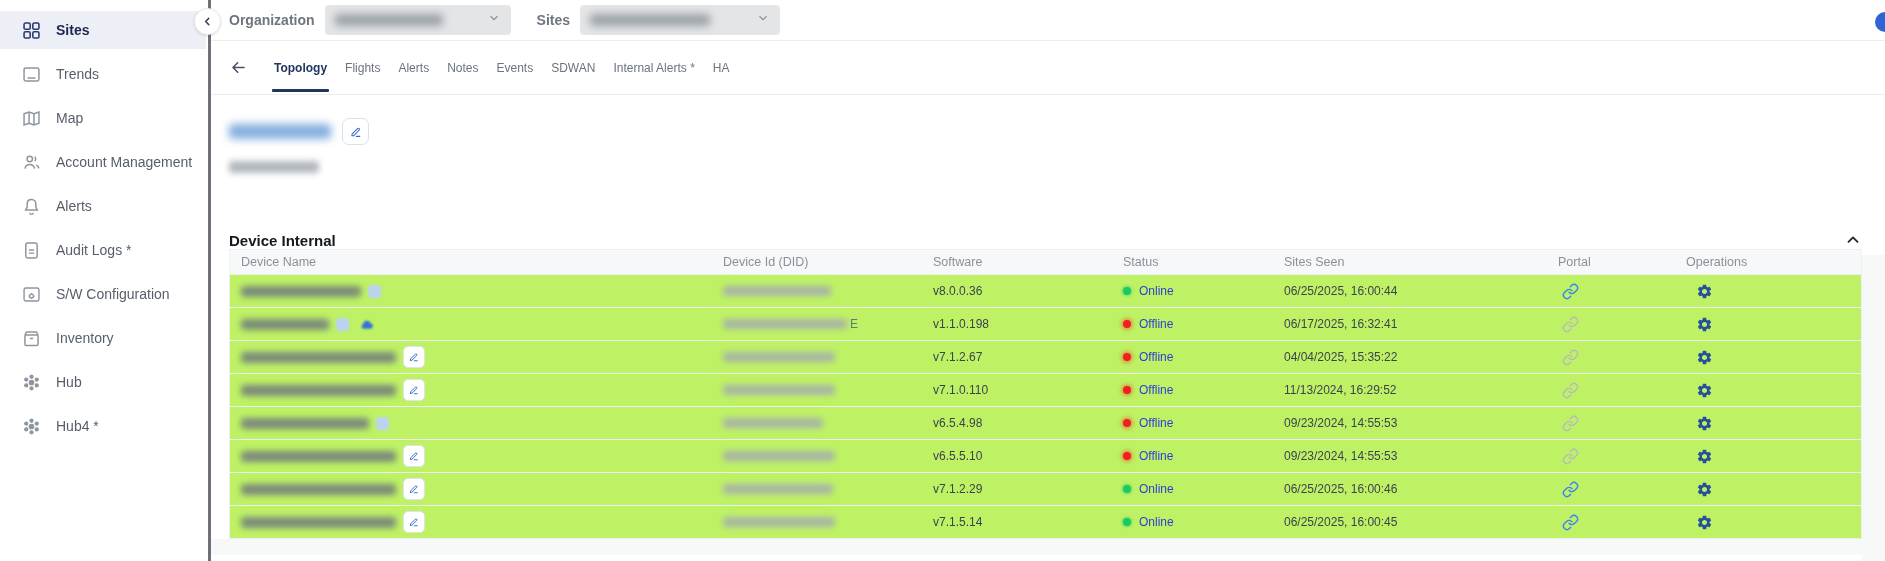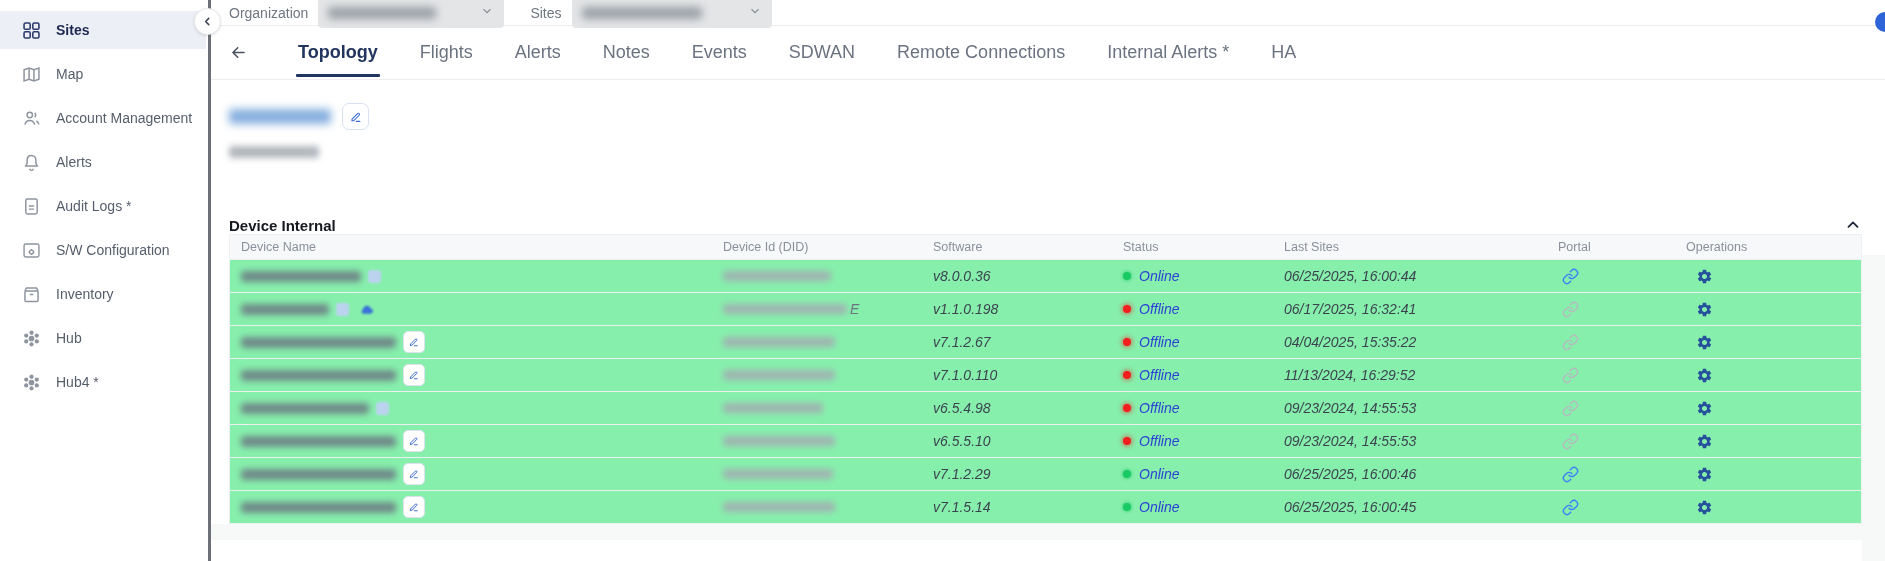--- a/index.html
+++ b/index.html
@@ -15,35 +15,35 @@
   .nav-item.active { background:#edeff6; height:38px; margin:3px 0; color:#1c2752; font-weight:700; }
   .nav-item.active .nav-icon { color:#2b3a6b; }
   .scrollstrip { position:absolute; left:208px; top:0; width:3px; height:561px; background:#6d7177; z-index:3; }
   .collapse-btn { position:absolute; left:194px; top:8px; width:27px; height:27px; border-radius:50%;
                   background:#fff; border:1px solid #e7e8ea; box-shadow:0 1px 3px rgba(0,0,0,.12);
                   display:flex; align-items:center; justify-content:center; color:#3a4150; z-index:4; cursor:pointer; }
 
   
   .main { position:absolute; left:211px; top:0; width:1674px; height:561px; background:#fff; }
 
-  .topbar { position:relative; height:26px; border-bottom:1px solid #ededee; display:flex; align-items:center;
-            padding-left:18px; }
+  .topbar { position:relative; height:41px; border-bottom:1px solid #ededee; display:flex; align-items:center;
+            padding-left:18px;font-weight:bold; }
   .bar-label { color:#6f7680; font-size:14px; margin-right:10px; }
   .select { height:30px; background:#e4e5e7; border-radius:4px; display:flex; align-items:center;
             padding:0 10px; cursor:pointer; justify-content:space-between; }
   .select.org { width:186px; margin-right:26px; }
   .select.site { width:200px; }
   .select .chev { color:#8a9097; }
   .edge-frag { position:absolute; right:-10px; top:12px; width:20px; height:20px; border-radius:50%;
                background:#2f63d8; cursor:pointer; }
 
   .tabbar { height:54px; border-bottom:1px solid #ededee; display:flex; align-items:center;
             padding-left:18px; gap:18px; }
   .back-arrow { color:#4a5260; margin-right:8px; cursor:pointer; display:flex; }
-  .tab { position:relative; height:100%; display:flex; align-items:center; color:#6b7280; font-size:18px; cursor:pointer; white-space:nowrap;margin-left:24px; }
+  .tab { position:relative; height:100%; display:flex; align-items:center; color:#6b7280; font-size:12px; cursor:pointer; white-space:nowrap; }
   .tab.active { color:#22355e; font-weight:700; }
   .tab.active:after { content:''; position:absolute; left:-2px; right:-2px; bottom:2px; height:3px;
                       background:#22355e; border-radius:1px; }
 
   .content { padding:0 23px 0 18px; position:relative; }
 
   
   .blob { display:inline-block; border-radius:3px; filter:blur(3px); }
   .blob-blue  { background:#85aede; height:15px; filter:blur(4px); }
   .blob-dark  { background:#6a7180; height:11px; opacity:.8; }
@@ -57,21 +57,21 @@
 
   .section-head { margin-top:58px; display:flex; justify-content:space-between; align-items:center; }
   .section-head h2 { font-size:15px; font-weight:700; color:#15181e; }
   .collapse-section { background:none; border:none; color:#1f2937; cursor:pointer; display:flex; }
 
   .table { border-left:1px solid #eef0f2; border-right:1px solid #eef0f2; }
   .thead, .trow { display:grid; grid-template-columns:493px 210px 190px 161px 274px 128px 1fr; align-items:center; }
   .thead { height:26px; background:#f7f8fa; border-top:1px solid #eceef0; border-bottom:1px solid #eceef0;
            color:#8a909b; font-size:12.5px; }
   .thead > div:first-child { padding-left:11px; }
-  .trow { height:33px; border-bottom:1px solid #edeff1; font-size:14px; color:#3c4350; background:#86efac;font-style:italic; }
+  .trow { height:33px; border-bottom:1px solid #edeff1; font-size:12px; color:#3c4350; background:#bef264; }
   .name-cell { display:flex; align-items:center; gap:7px; padding-left:11px; }
   .did-cell  { display:flex; align-items:center; gap:3px; color:#6b7280; }
   .edit-btn-sm { width:22px; height:22px; border-radius:5px; border:1px solid #dde3ee; background:#fff;
                  display:flex; align-items:center; justify-content:center; color:#3668cf; cursor:pointer; }
   .info-chip { width:13px; height:13px; border-radius:3px; background:#bcd3f0; filter:blur(1.2px); }
   .cloud-ic { color:#3a70d8; filter:blur(.8px); display:flex; }
   .status-cell { display:flex; align-items:center; gap:8px; color:#2b3fd6; }
   .dot { width:8px; height:8px; border-radius:50%; }
   .online  .dot { background:#18c964; box-shadow:0 0 3px 1px rgba(24,201,100,.55); }
   .offline .dot { background:#f31f1f; box-shadow:0 0 4px 1.5px rgba(243,31,31,.5); }
@@ -94,20 +94,29 @@
             <rect x="13.5" y="3.5" width="7" height="7" rx="1.5"></rect>
             <rect x="3.5" y="13.5" width="7" height="7" rx="1.5"></rect>
             <rect x="13.5" y="13.5" width="7" height="7" rx="1.5"></rect>
           </svg>
         </span>
       <span>Sites</span>
     </div>
     <div class="nav-item">
       <span class="nav-icon">
           <svg viewBox="0 0 24 24" width="21" height="21" fill="none" stroke="currentColor" stroke-width="1.7">
+            <rect x="3.5" y="4.5" width="17" height="15" rx="2"></rect>
+            <path d="M7.5 16h9"></path>
+          </svg>
+        </span>
+      <span>Trends</span>
+    </div>
+    <div class="nav-item">
+      <span class="nav-icon">
+          <svg viewBox="0 0 24 24" width="21" height="21" fill="none" stroke="currentColor" stroke-width="1.7">
             <path d="M3.5 6.5l5.7-2 5.6 2 5.7-2v13l-5.7 2-5.6-2-5.7 2v-13z"></path>
             <path d="M9.2 4.5v13M14.8 6.5v13"></path>
           </svg>
         </span>
       <span>Map</span>
     </div>
     <div class="nav-item">
       <span class="nav-icon">
           <svg viewBox="0 0 24 24" width="21" height="21" fill="none" stroke="currentColor" stroke-width="1.7">
             <circle cx="10" cy="8" r="3.1"></circle>
@@ -218,21 +227,20 @@
           <svg viewBox="0 0 24 24" width="19" height="19" fill="none" stroke="currentColor" stroke-width="2" stroke-linecap="round" stroke-linejoin="round">
             <path d="M19 12H5M11 6l-6 6 6 6"></path>
           </svg>
         </span>
       <span class="tab active">Topology</span>
       <span class="tab">Flights</span>
       <span class="tab">Alerts</span>
       <span class="tab">Notes</span>
       <span class="tab">Events</span>
       <span class="tab">SDWAN</span>
-      <span class="tab">Remote Connections</span>
       <span class="tab">Internal Alerts *</span>
       <span class="tab">HA</span>
     </nav>
 
     <section class="content">
       <div class="title-row">
         <span class="blob blob-blue" style="width:102px"></span>
         <button class="edit-btn">
             <svg viewBox="0 0 24 24" width="14" height="14" fill="none" stroke="currentColor" stroke-width="1.8" stroke-linecap="round" stroke-linejoin="round">
               <path d="M5 18.5h2.8L17.4 9a1.9 1.9 0 0 0-2.7-2.7L5.2 15.8 5 18.5z"></path>
@@ -252,21 +260,21 @@
             </svg>
           </button>
       </div>
 
       <div class="table">
         <div class="thead">
           <div>Device Name</div>
           <div>Device Id (DID)</div>
           <div>Software</div>
           <div>Status</div>
-          <div>Last Sites</div>
+          <div>Sites Seen</div>
           <div>Portal</div>
           <div>Operations</div>
         </div>
 
         <div class="trow online">
           <div class="name-cell">
               <span class="blob blob-dark" style="width:120px"></span>
               <span class="info-chip"></span>
             </div>
           <div class="did-cell">

